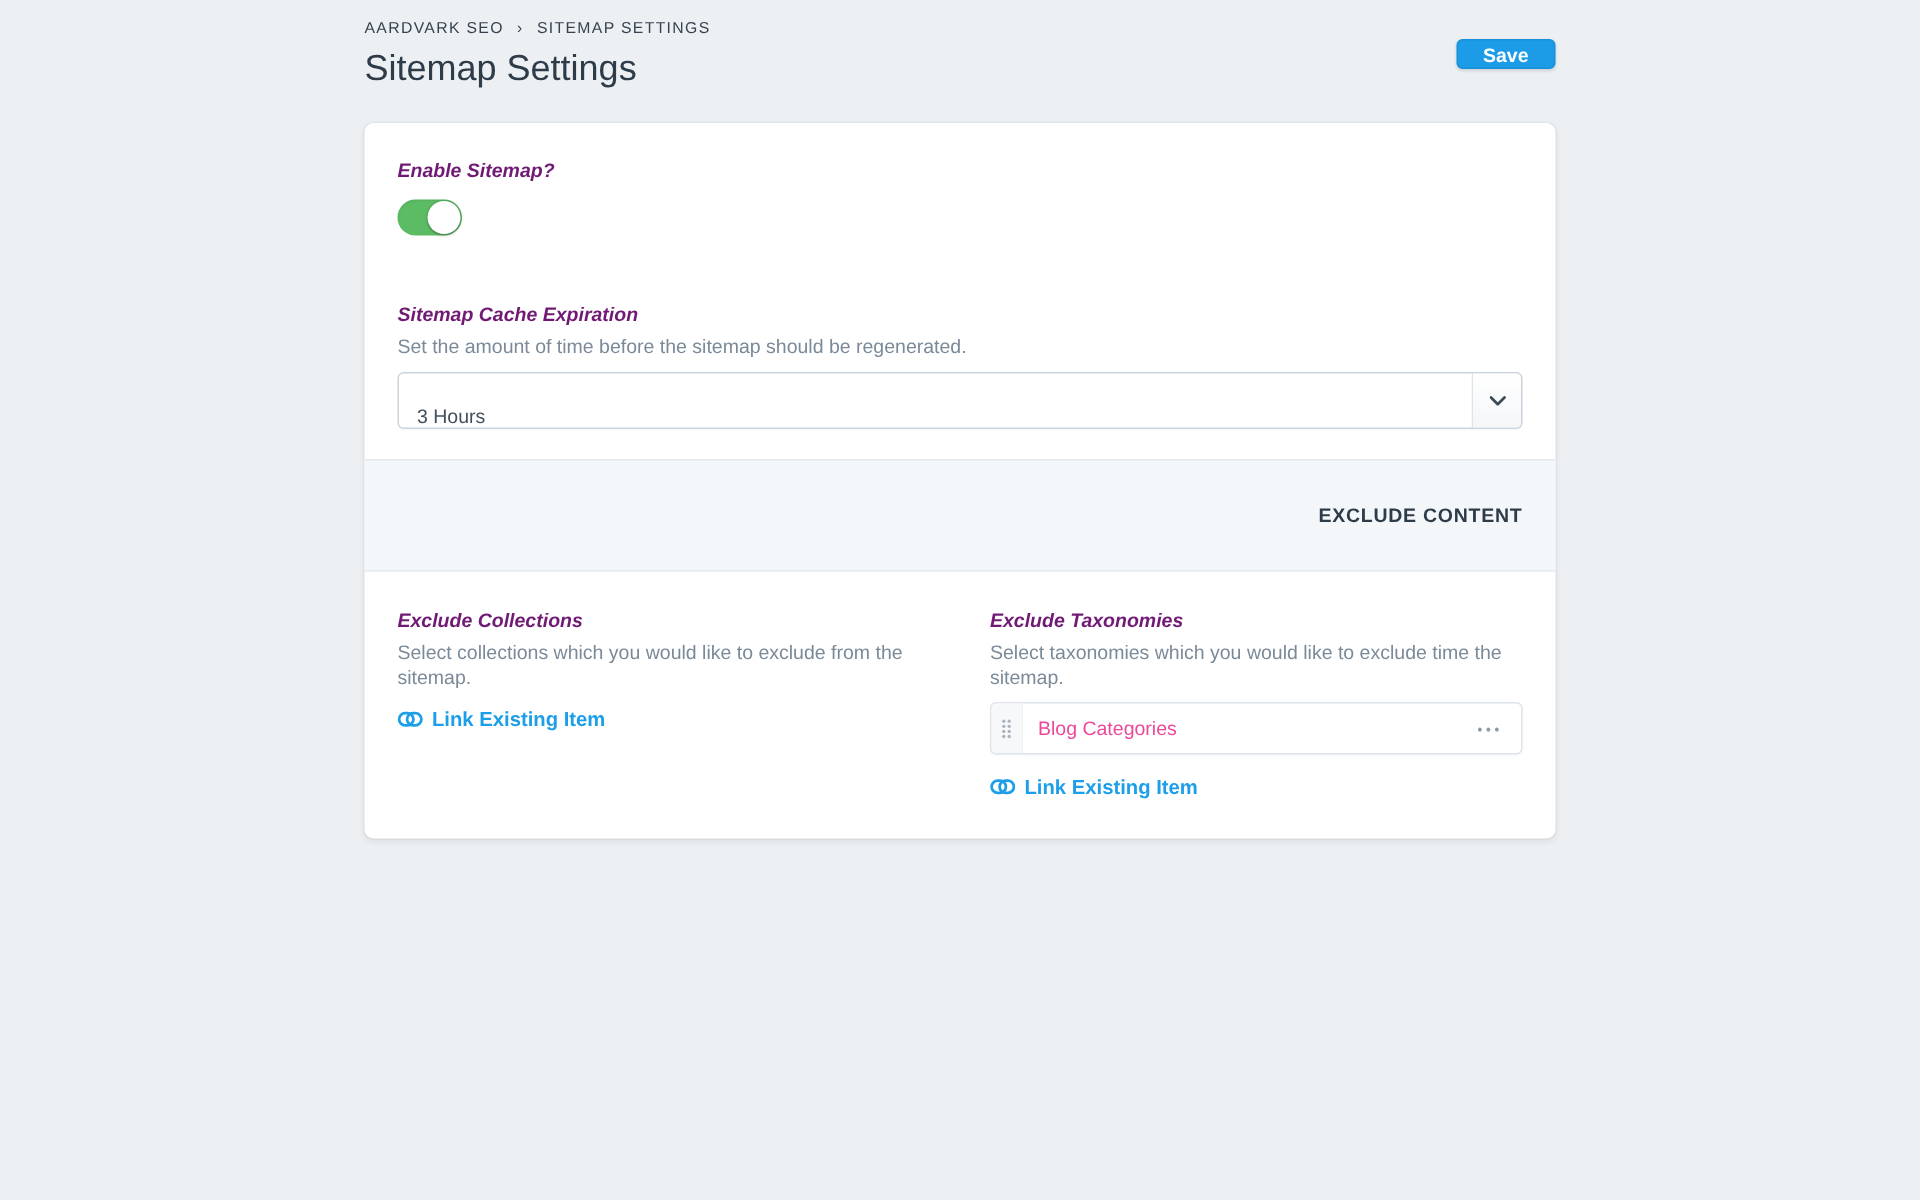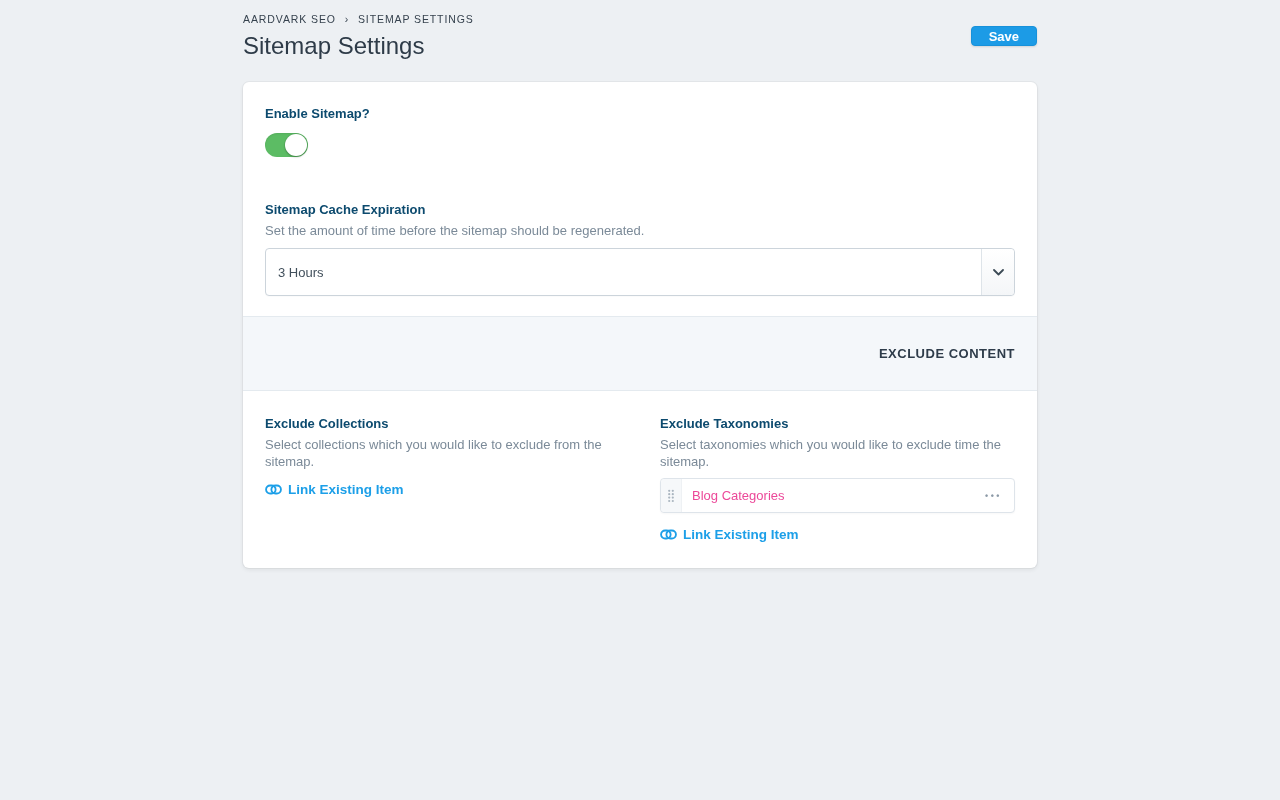--- a/index.html
+++ b/index.html
@@ -30,39 +30,39 @@
   .card {
     background: #fff; border-radius: 6px; margin-top: 22px;
     box-shadow: 0 0 0 1px rgba(25,30,35,.04), 0 2px 4px rgba(25,30,35,.07);
     overflow: hidden;
   }
   .card-section { padding: 24px 22px; }
   .section-enable { padding: 25px 22px 38px; }
   .section-cache { padding: 8px 22px 20px; }
   .section-columns { padding: 26px 22px 24px; display: flex; gap: 40px; }
 
-  .field-label { display: block; font-size: 13px; font-weight: 700; color: #0c4a6e; line-height: 14px; }
+  .field-label { display: block; font-size: 13px; font-weight: 700; color: #701a75; line-height: 14px; font-style: italic; }
   .field-desc { margin: 5px 0 0; font-size: 13px; line-height: 17px; color: #7b8a98; }
 
   
   .toggle {
     width: 43px; height: 24px; border-radius: 12px; background: #5cbc64;
     margin-top: 12px; position: relative; cursor: pointer;
     box-shadow: inset 0 1px 2px rgba(0,0,0,.08);
   }
   .toggle-knob {
     position: absolute; top: 1px; right: 1px; width: 22px; height: 22px;
     border-radius: 50%; background: #fff;
     box-shadow: 0 1px 2px rgba(0,0,0,.28), 0 0 0 1px rgba(0,0,0,.04);
   }
 
   
   .select {
-    margin-top: 9px; height: 48px; border: 1px solid #ccd4db; border-radius: 4px;
-    display: flex; align-items: center; background: #fff; cursor: pointer;
+    margin-top: 9px; height: 38px; border: 1px solid #ccd4db; border-radius: 4px;
+    display: flex; align-items: flex-end; background: #fff; cursor: pointer;
     box-shadow: 0 1px 1px rgba(0,0,0,.02);
   }
   .select-value { flex: 1; padding: 0 12px; font-size: 13px; color: #42505c; }
   .select-caret {
     width: 33px; align-self: stretch; display: flex; align-items: center; justify-content: center;
     border-left: 1px solid #dee4e9; background: linear-gradient(#ffffff, #f4f6f8);
     border-radius: 0 4px 4px 0; color: #3c4a55;
   }
 
   

